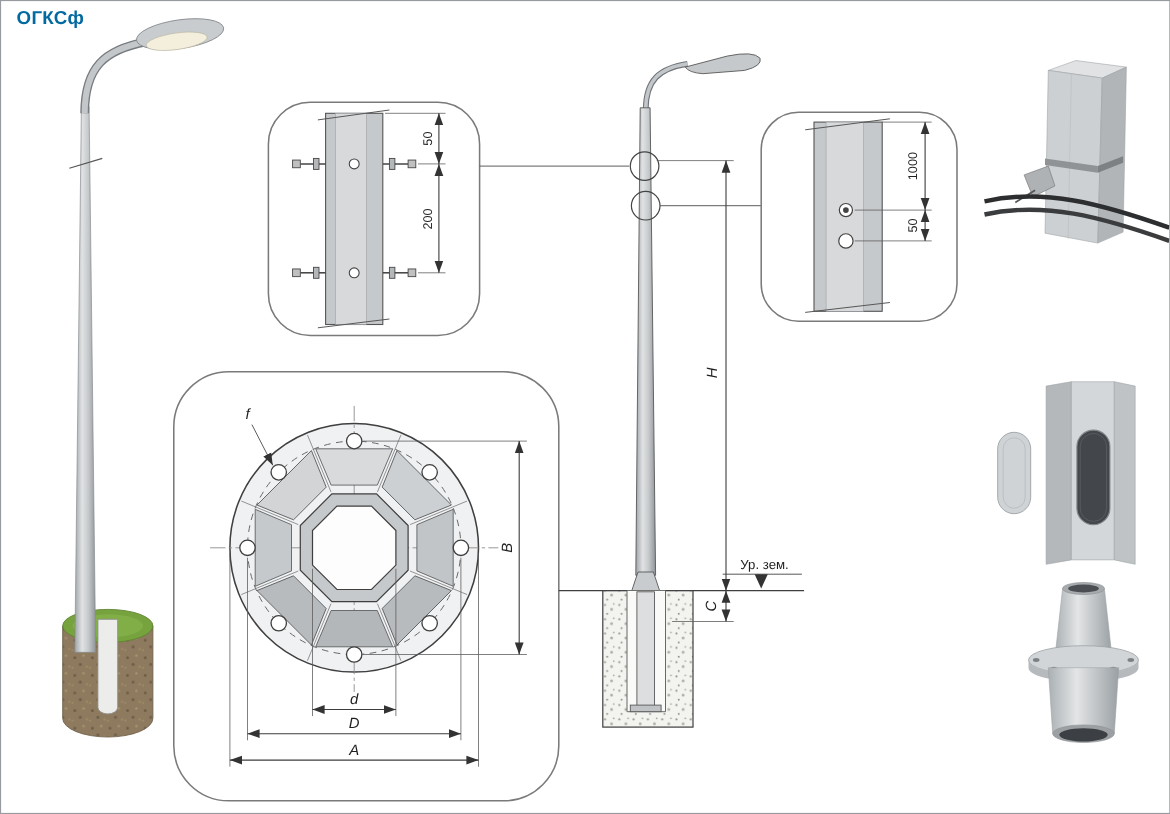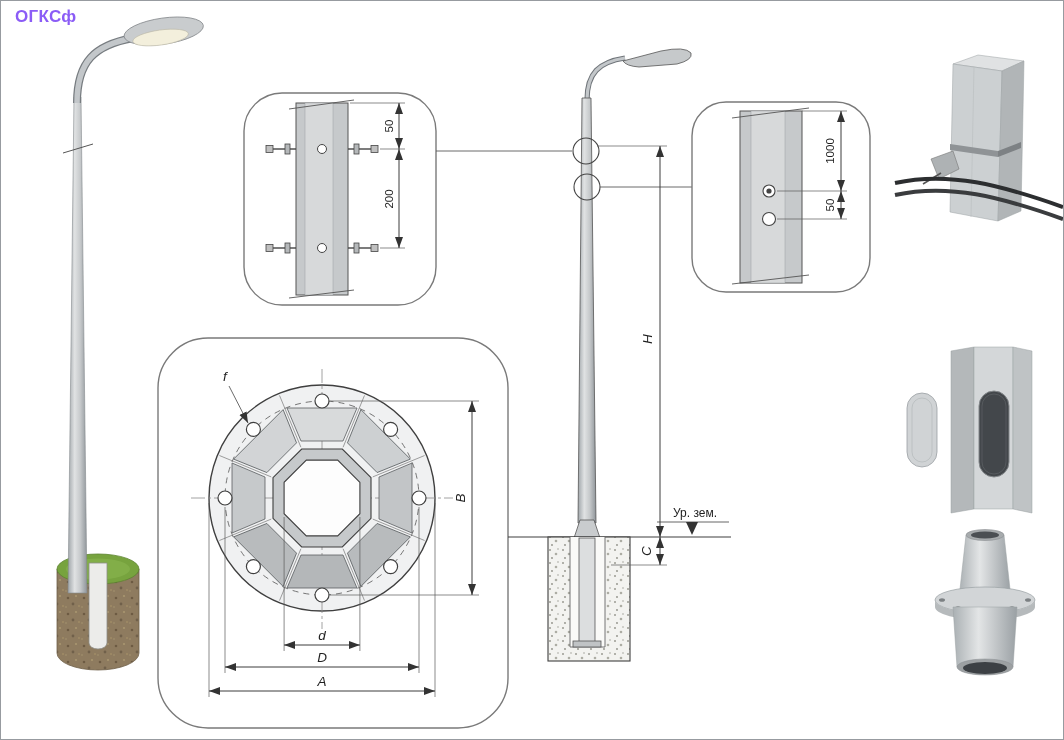--- a/index.html
+++ b/index.html
@@ -1,20 +1,20 @@
 <!DOCTYPE html>
 <html><head>
 <meta charset="utf-8">
 <style>
   html,body{margin:0;padding:0;background:#fff;}
   .canvas{position:relative;width:1064px;height:740px;background:#ffffff;
           border:1px solid #979ba0;box-sizing:border-box;overflow:hidden;
           font-family:"Liberation Sans",sans-serif;}
   .title{position:absolute;left:14px;top:6px;font-size:17px;font-weight:bold;
-         color:#8b5cf6;letter-spacing:.3px;z-index:5;}
+         color:#0369a1;letter-spacing:.3px;z-index:5;}
   svg{position:absolute;left:0;top:0;}
   text{fill:#1f1f1f;font-family:"Liberation Sans",sans-serif;}
   .dim{font-size:11.5px;}
   .lbl{font-size:13.5px;font-style:italic;}
   .gl{font-size:12px;}
   .dl{stroke:#3c3c3c;stroke-width:1;fill:none;}
   .ext{stroke:#5a5a5a;stroke-width:0.7;fill:none;}
   .ldr{stroke:#5a5a5a;stroke-width:0.9;fill:none;}
 </style>
 </head>

